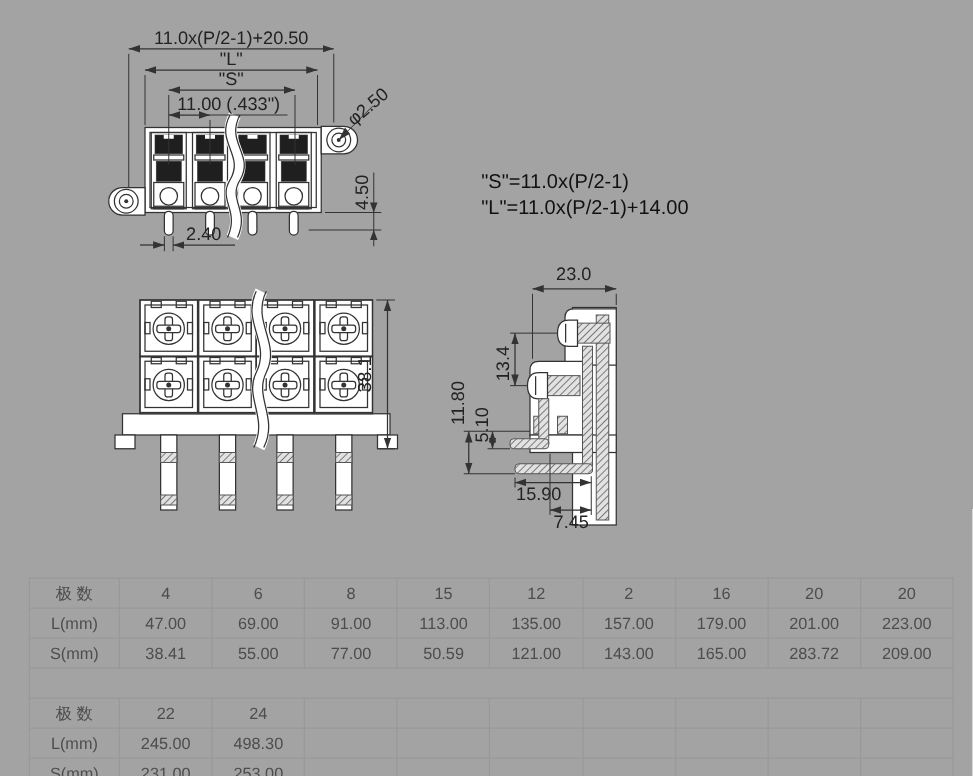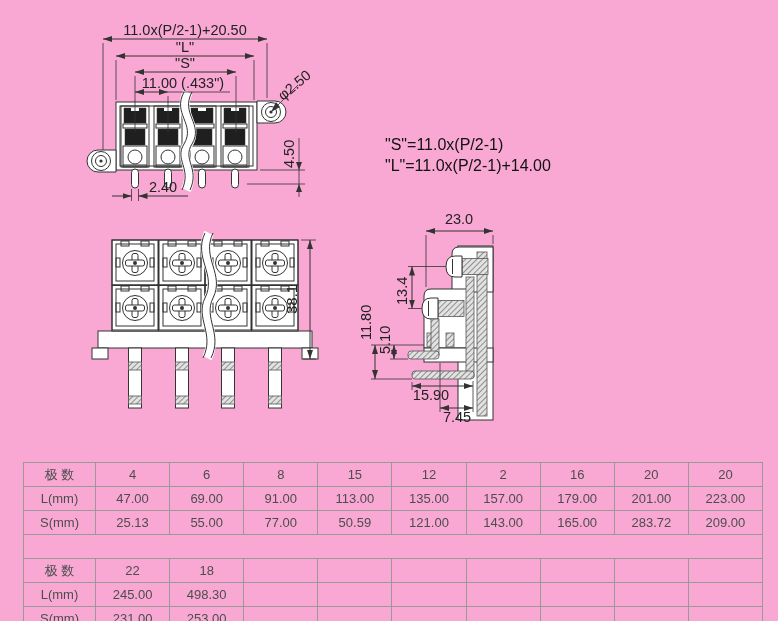--- a/index.html
+++ b/index.html
@@ -1,16 +1,16 @@
 <!DOCTYPE html>
 <html><head>
 <meta charset="utf-8">
 <style>
   html,body{margin:0;padding:0;background:#fff;}
-  #canvas{position:relative;width:778px;height:621px;background:#f9a8d4;overflow:hidden;
+  #canvas{position:relative;width:778px;height:621px;background:#a3a3a3;overflow:hidden;
           font-family:"Liberation Sans",sans-serif;}
   svg text{font-family:"Liberation Sans",sans-serif;fill:#222;}
   .ln{fill:none;stroke:#333;stroke-width:1;}
   .lnw{fill:#fff;stroke:#333;stroke-width:1;}
   .dark{fill:#1f1f1f;stroke:#333;stroke-width:0.5;}
   .dim{fill:none;stroke:#333;stroke-width:1;}
   .ext{fill:none;stroke:#333;stroke-width:0.8;}
   .hat{fill:url(#hatch);stroke:#555;stroke-width:0.8;}
   .dimtxt{font-size:14.5px;}
   .formula{font-size:16px;fill:#111;}
@@ -264,37 +264,37 @@
           <td>91.00</td>
           <td>113.00</td>
           <td>135.00</td>
           <td>157.00</td>
           <td>179.00</td>
           <td>201.00</td>
           <td>223.00</td>
         </tr>
         <tr>
           <td>S(mm)</td>
-          <td>25.13</td>
+          <td>38.41</td>
           <td>55.00</td>
           <td>77.00</td>
           <td>50.59</td>
           <td>121.00</td>
           <td>143.00</td>
           <td>165.00</td>
           <td>283.72</td>
           <td>209.00</td>
         </tr>
         <tr>
           <td colspan="10" class="spacer"></td>
         </tr>
         <tr>
           <td>极 数</td>
           <td>22</td>
-          <td>18</td>
+          <td>24</td>
           <td></td>
           <td></td>
           <td></td>
           <td></td>
           <td></td>
           <td></td>
           <td></td>
         </tr>
         <tr>
           <td>L(mm)</td>

